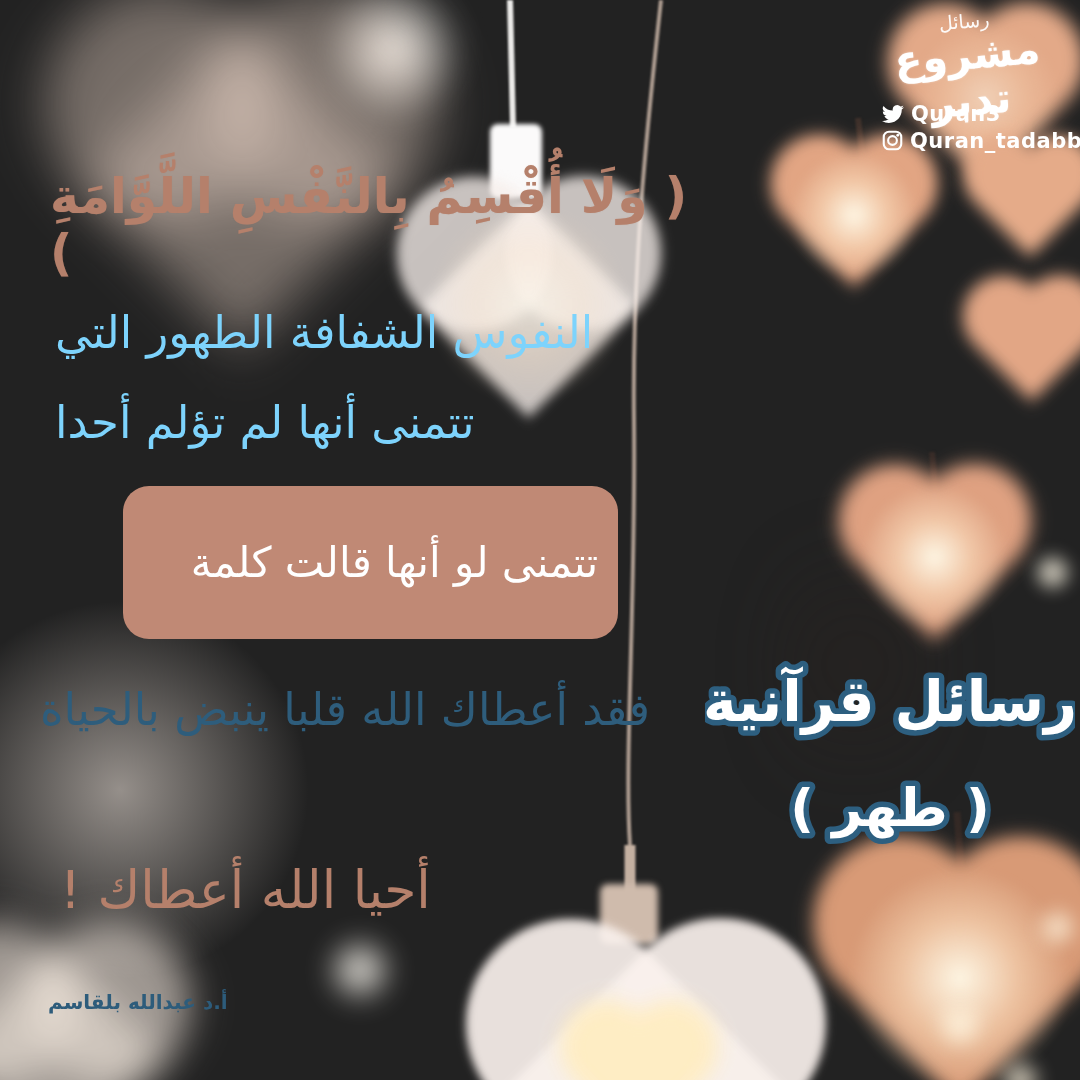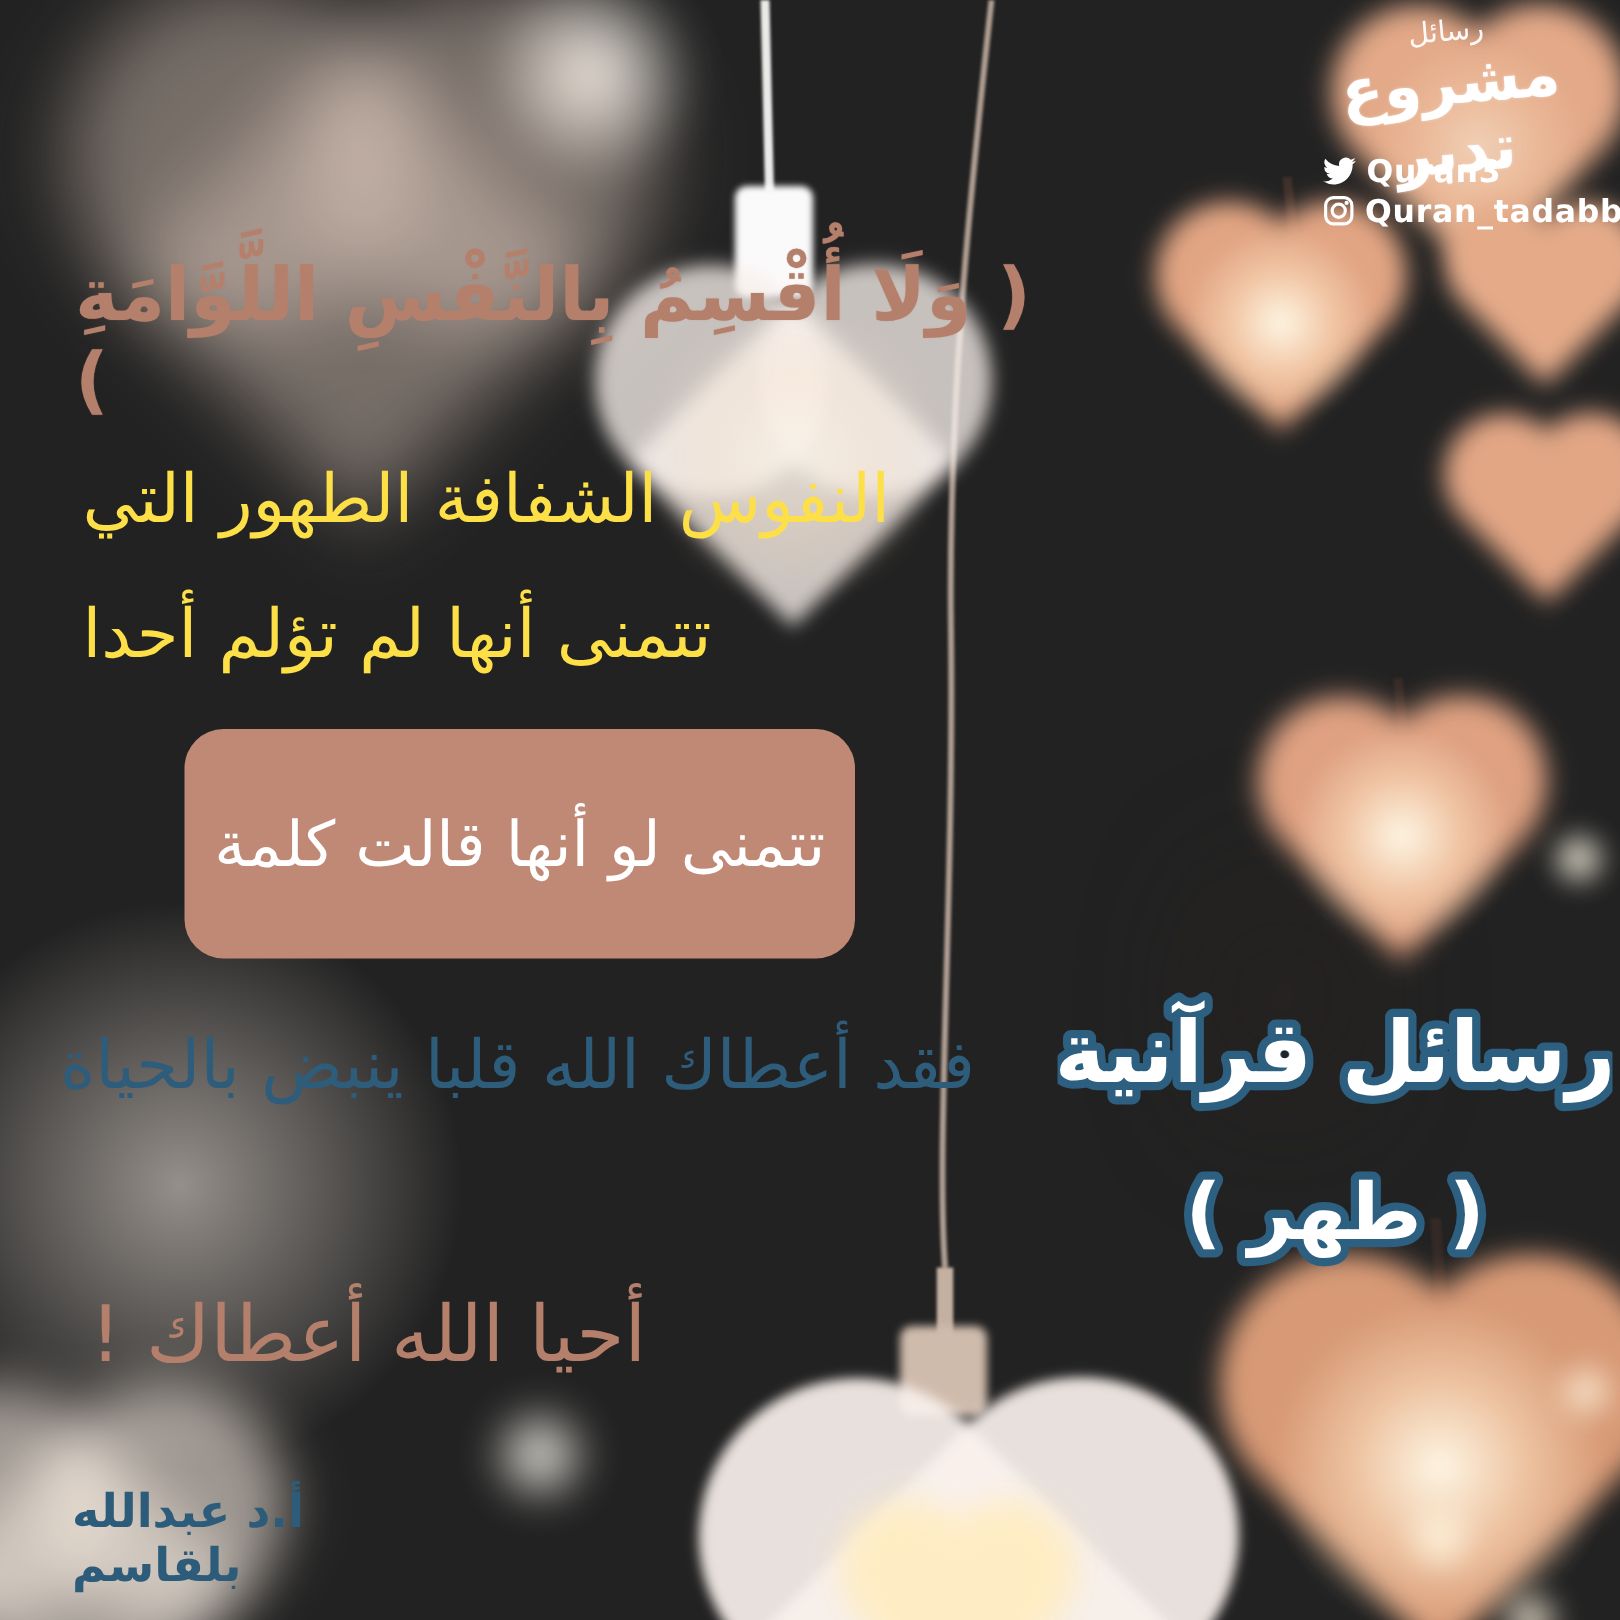--- a/index.html
+++ b/index.html
@@ -31,31 +31,31 @@
     position:absolute;inset:-22%;
     background:radial-gradient(circle at 50% 48%, rgba(255,250,233,0.95) 0%, rgba(255,228,196,0.55) 32%, rgba(255,220,190,0.0) 62%);
     filter:blur(5px);
   }
   .blob{position:absolute;border-radius:50%;}
   .cords{position:absolute;left:0;top:0;filter:blur(1px);}
   .socket{position:absolute;border-radius:8px;}
   
   .txt{position:absolute;text-align:left;direction:rtl;}
   .verse{left:50px;top:168px;width:650px;font-size:49px;color:#b5806b;font-weight:bold;text-shadow:0 0 1px rgba(181,128,107,0.4);}
-  .body1{left:55px;top:288px;width:640px;font-size:45px;line-height:90px;color:#fde047;}
+  .body1{left:55px;top:288px;width:640px;font-size:45px;line-height:90px;color:#7dd3fc;}
   .quote-box{
     position:absolute;left:123px;top:486px;width:447px;height:153px;
     background:#c08975;border-radius:26px;
     display:flex;flex-direction:column;justify-content:center;
-    text-align:center;direction:rtl;
+    text-align:center;direction:rtl;padding-left:48px;
   }
   .quote-box div{font-size:42px;line-height:70px;color:#ffffff;}
   .body2{left:40px;top:664px;width:680px;font-size:45px;line-height:92px;color:#2e5d7c;}
   .closing{left:60px;top:860px;width:470px;font-size:52px;color:#b5806b;}
-  .author{left:48px;top:990px;width:220px;font-size:31px;font-weight:bold;color:#2d5c7b;}
+  .author{left:48px;top:990px;width:220px;font-size:20px;font-weight:bold;color:#2d5c7b;}
   
   .logo{position:absolute;left:868px;top:10px;width:200px;text-align:center;color:#fff;direction:rtl;transform:rotate(-5deg);}
   .logo-small{font-size:19px;letter-spacing:2px;opacity:0.95;}
   .logo-main{font-size:41px;font-weight:bold;line-height:46px;text-shadow:0 0 2px rgba(255,255,255,0.5);}
   .handles{position:absolute;left:882px;top:100px;direction:ltr;color:#fff;}
   .handle-row{display:flex;align-items:center;gap:7px;height:27px;}
   .handle-row span{font-size:21px;font-weight:bold;letter-spacing:0.5px;}
   .series-svg{position:absolute;left:705px;top:636px;}
   .series-svg text{font-family:"DejaVu Sans",sans-serif;font-weight:bold;fill:#ffffff;stroke:#2d5f80;paint-order:stroke fill;stroke-linejoin:round;}
 </style>

